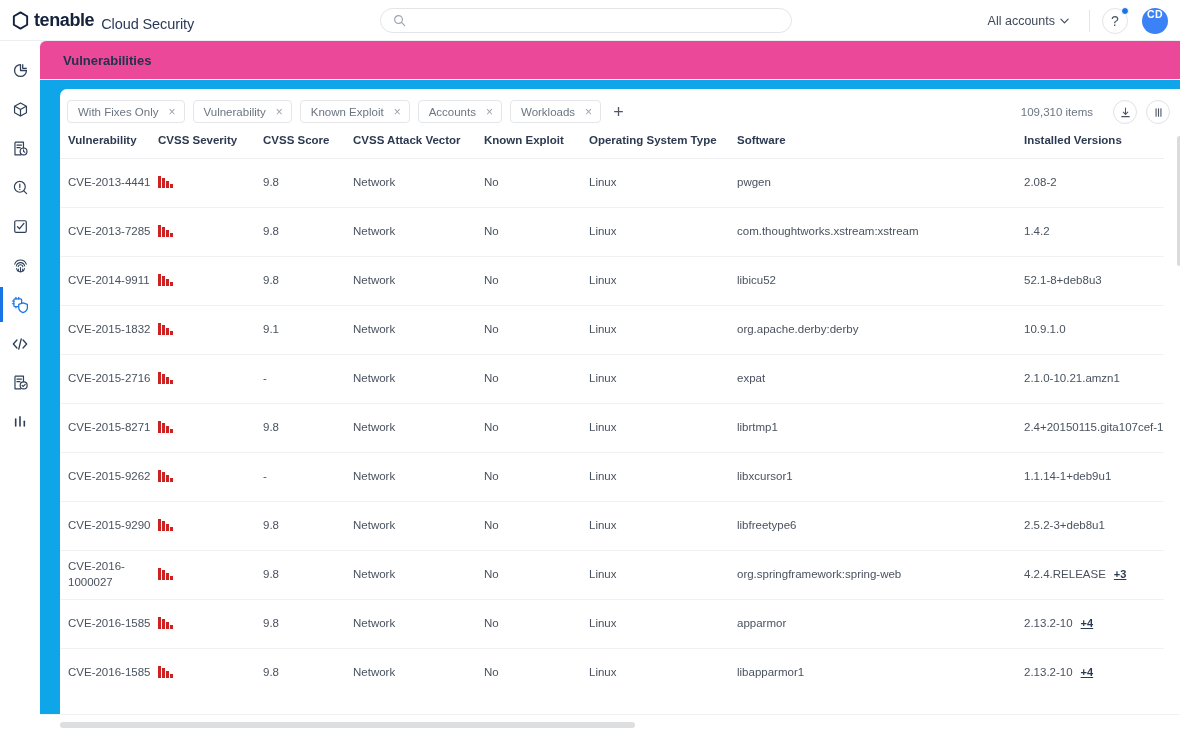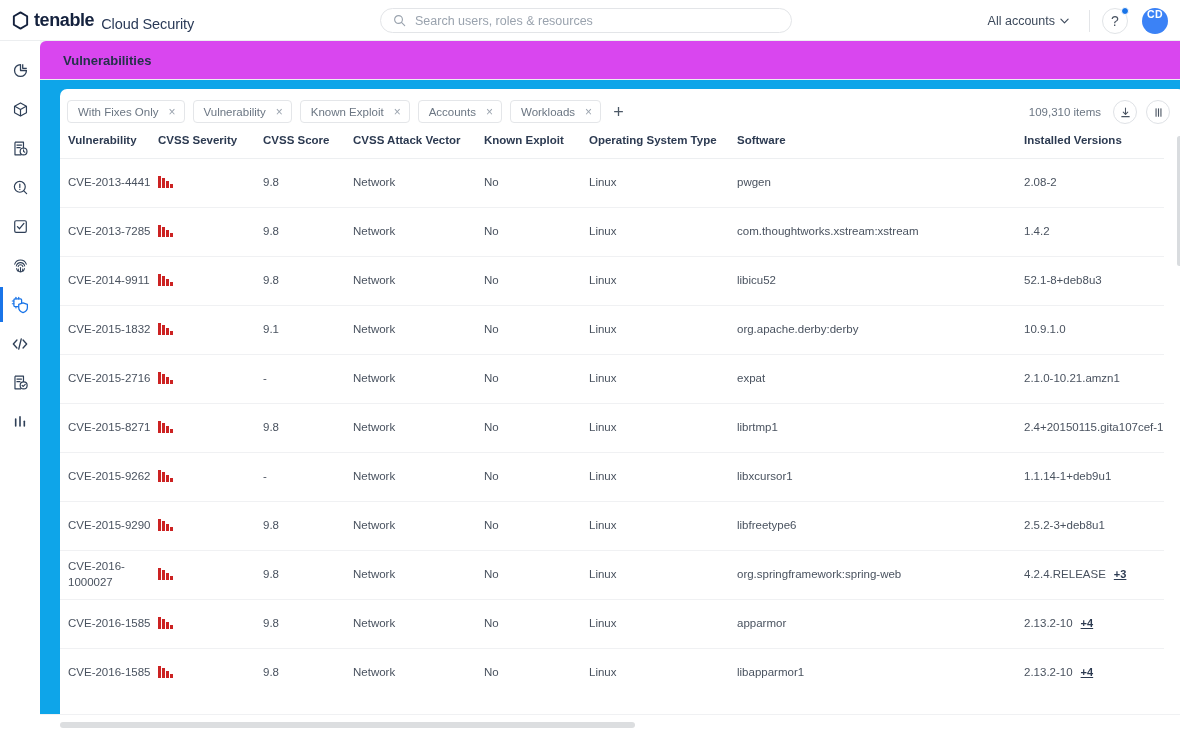--- a/index.html
+++ b/index.html
@@ -93,21 +93,21 @@
   .rail-item.active { color: #1974e8; }
   .rail-item.active::before {
     content: ""; position: absolute; left: 0; top: 2px;
     width: 3px; height: 35px; background: #1974e8;
   }
 
   
   .page-head {
     position: absolute; left: 40px; top: 41px;
     width: 1140px; height: 39px;
-    background: #d946ef;
+    background: #ec4899;
     border-bottom: 1px solid #eceef0;
     border-top-left-radius: 6px;
     display: flex; align-items: center;
     z-index: 10;
   }
   .page-title {
     margin-left: 23px; font-size: 13px; font-weight: bold; color: #24314a;
   }
 
   
@@ -139,21 +139,21 @@
   }
   .chip-x { color: #9aa3ae; font-size: 12px; line-height: 1; cursor: pointer; }
   .chip-add {
     font-size: 18px; color: #4c5866; cursor: pointer;
     line-height: 1; padding: 0 4px; font-weight: 300;
   }
   .filter-right {
     position: absolute; right: 15px; top: 11px;
     display: flex; align-items: center; gap: 9px;
   }
-  .items-count { font-size: 11.5px; color: #6b7683; margin-right: 3px; }
+  .items-count { font-size: 11.5px; color: #6b7683; margin-right: 11px; }
   .round-btn {
     width: 24px; height: 24px; border-radius: 50%;
     border: 1px solid #dfe2e6; background: #fff;
     display: flex; align-items: center; justify-content: center;
     cursor: pointer;
   }
 
   
   .table-scroll {
     position: relative;
@@ -231,21 +231,20 @@
     </svg>
     <span class="brand-name">tenable</span>
     <span class="brand-sub">Cloud Security</span>
   </div>
 
   <div class="search-wrap">
     <svg width="13" height="13" viewBox="0 0 16 16">
       <circle cx="6.8" cy="6.8" r="4.8" fill="none" stroke="#9aa3ae" stroke-width="1.4"></circle>
       <line x1="10.4" y1="10.4" x2="14.4" y2="14.4" stroke="#9aa3ae" stroke-width="1.4" stroke-linecap="round"></line>
     </svg>
-    <input class="search-input" type="text" placeholder="Search users, roles &amp; resources" style="">
   </div>
 
   <div class="topright">
     <div class="acct">
       <span>All accounts</span>
       <svg width="9" height="6" viewBox="0 0 10 6">
         <path d="M1 1 L5 5 L9 1" fill="none" stroke="#3d4a5c" stroke-width="1.3" stroke-linecap="round" stroke-linejoin="round"></path>
       </svg>
     </div>
     <div class="vdiv"></div>

